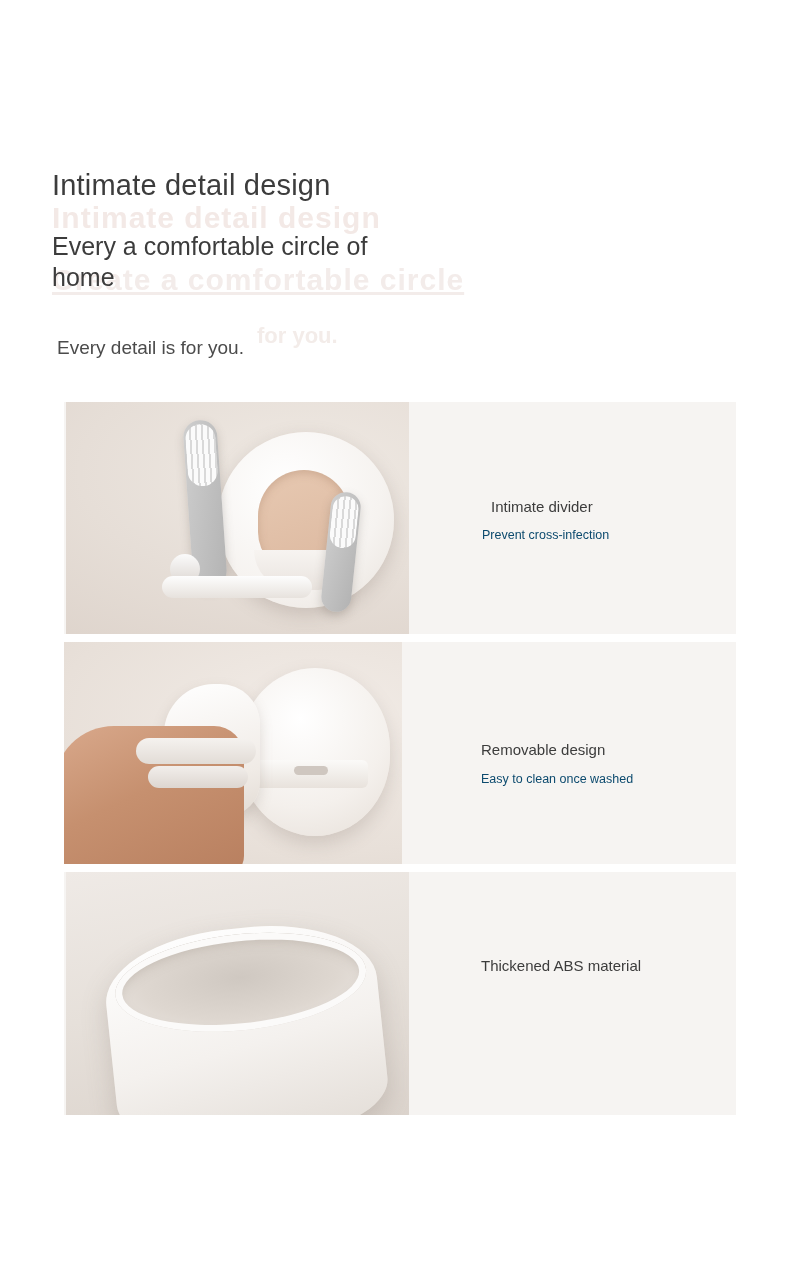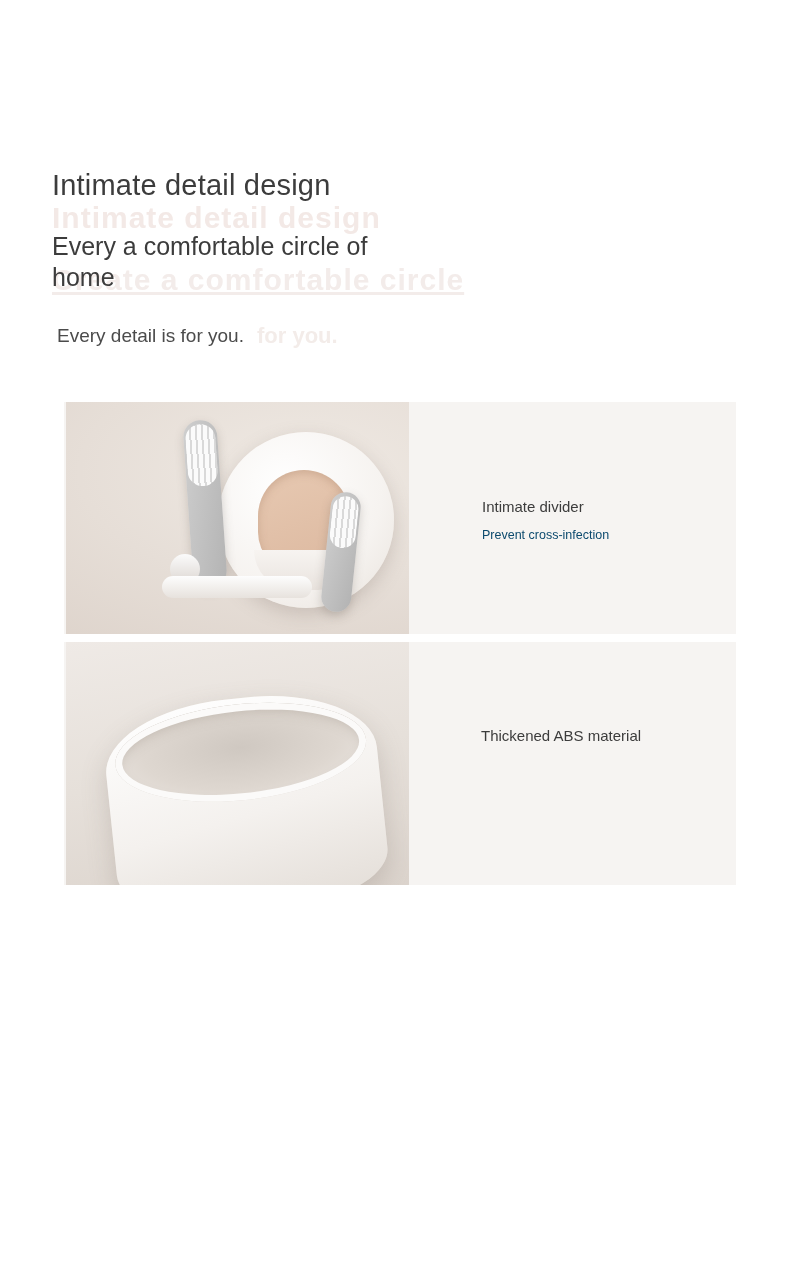--- a/index.html
+++ b/index.html
@@ -68,21 +68,21 @@
     color: #f3ecea;
     letter-spacing: 1px;
     white-space: nowrap;
     line-height: 38px;
     pointer-events: none;
     text-decoration: underline;
   }
   .h-note {
     position: absolute;
     left: 5px;
-    top: 160px;
+    top: 172px;
     font-size: 19px;
     font-weight: 400;
     color: #4b4b4b;
   }
   .h-ghost3 {
     position: absolute;
     left: 205px;
     top: 158px;
     font-size: 22px;
     font-weight: 700;
@@ -131,21 +131,21 @@
     color: #3c3c3c;
     white-space: nowrap;
   }
   .f-desc {
     position: absolute;
     font-size: 12.5px;
     color: #0c4a6e;
     line-height: 15px;
     width: 185px;
   }
-  .r1 .f-title { top: 96px; left: 3px; text-align: center; }
+  .r1 .f-title { top: 96px; left: 12px; text-align: center; }
   .r1 .f-desc  { top: 126px; left: 3px; }
   .r2 .f-title { top: 99px; left: 2px; }
   .r2 .f-desc  { top: 130px; left: 2px; }
   .r3 .f-title { top: 85px; left: 2px; }
   .r3 .f-desc  { top: 108px; left: 2px; }
 
   
   .art { position: absolute; inset: 0; }
 
   
@@ -332,20 +332,38 @@
           <div class="a1-knob"></div>
           <div class="a1-handle"></div>
         </div>
       </div>
       <div class="text-col">
         <div class="f-title">Intimate divider</div>
         <div class="f-desc">Prevent cross-infection</div>
       </div>
     </div>
 
+    <div class="feature-row r2">
+      <div class="thumb">
+        <div class="art">
+          <div class="a2-bg"></div>
+          <div class="a2-wallplate"></div>
+          <div class="a2-tray"></div>
+          <div class="a2-slot"></div>
+          <div class="a2-cupholder"></div>
+          <div class="a2-hand"></div>
+          <div class="a2-finger"></div>
+          <div class="a2-finger2"></div>
+        </div>
+      </div>
+      <div class="text-col">
+        <div class="f-title">Removable design</div>
+        <div class="f-desc">Easy to clean once washed</div>
+      </div>
+    </div>
 
     <div class="feature-row r3">
       <div class="thumb">
         <div class="art">
           <div class="a3-bg"></div>
           <div class="a3-cup">
             <div class="a3-rim"></div>
             <div class="a3-rim-edge"></div>
           </div>
         </div>

